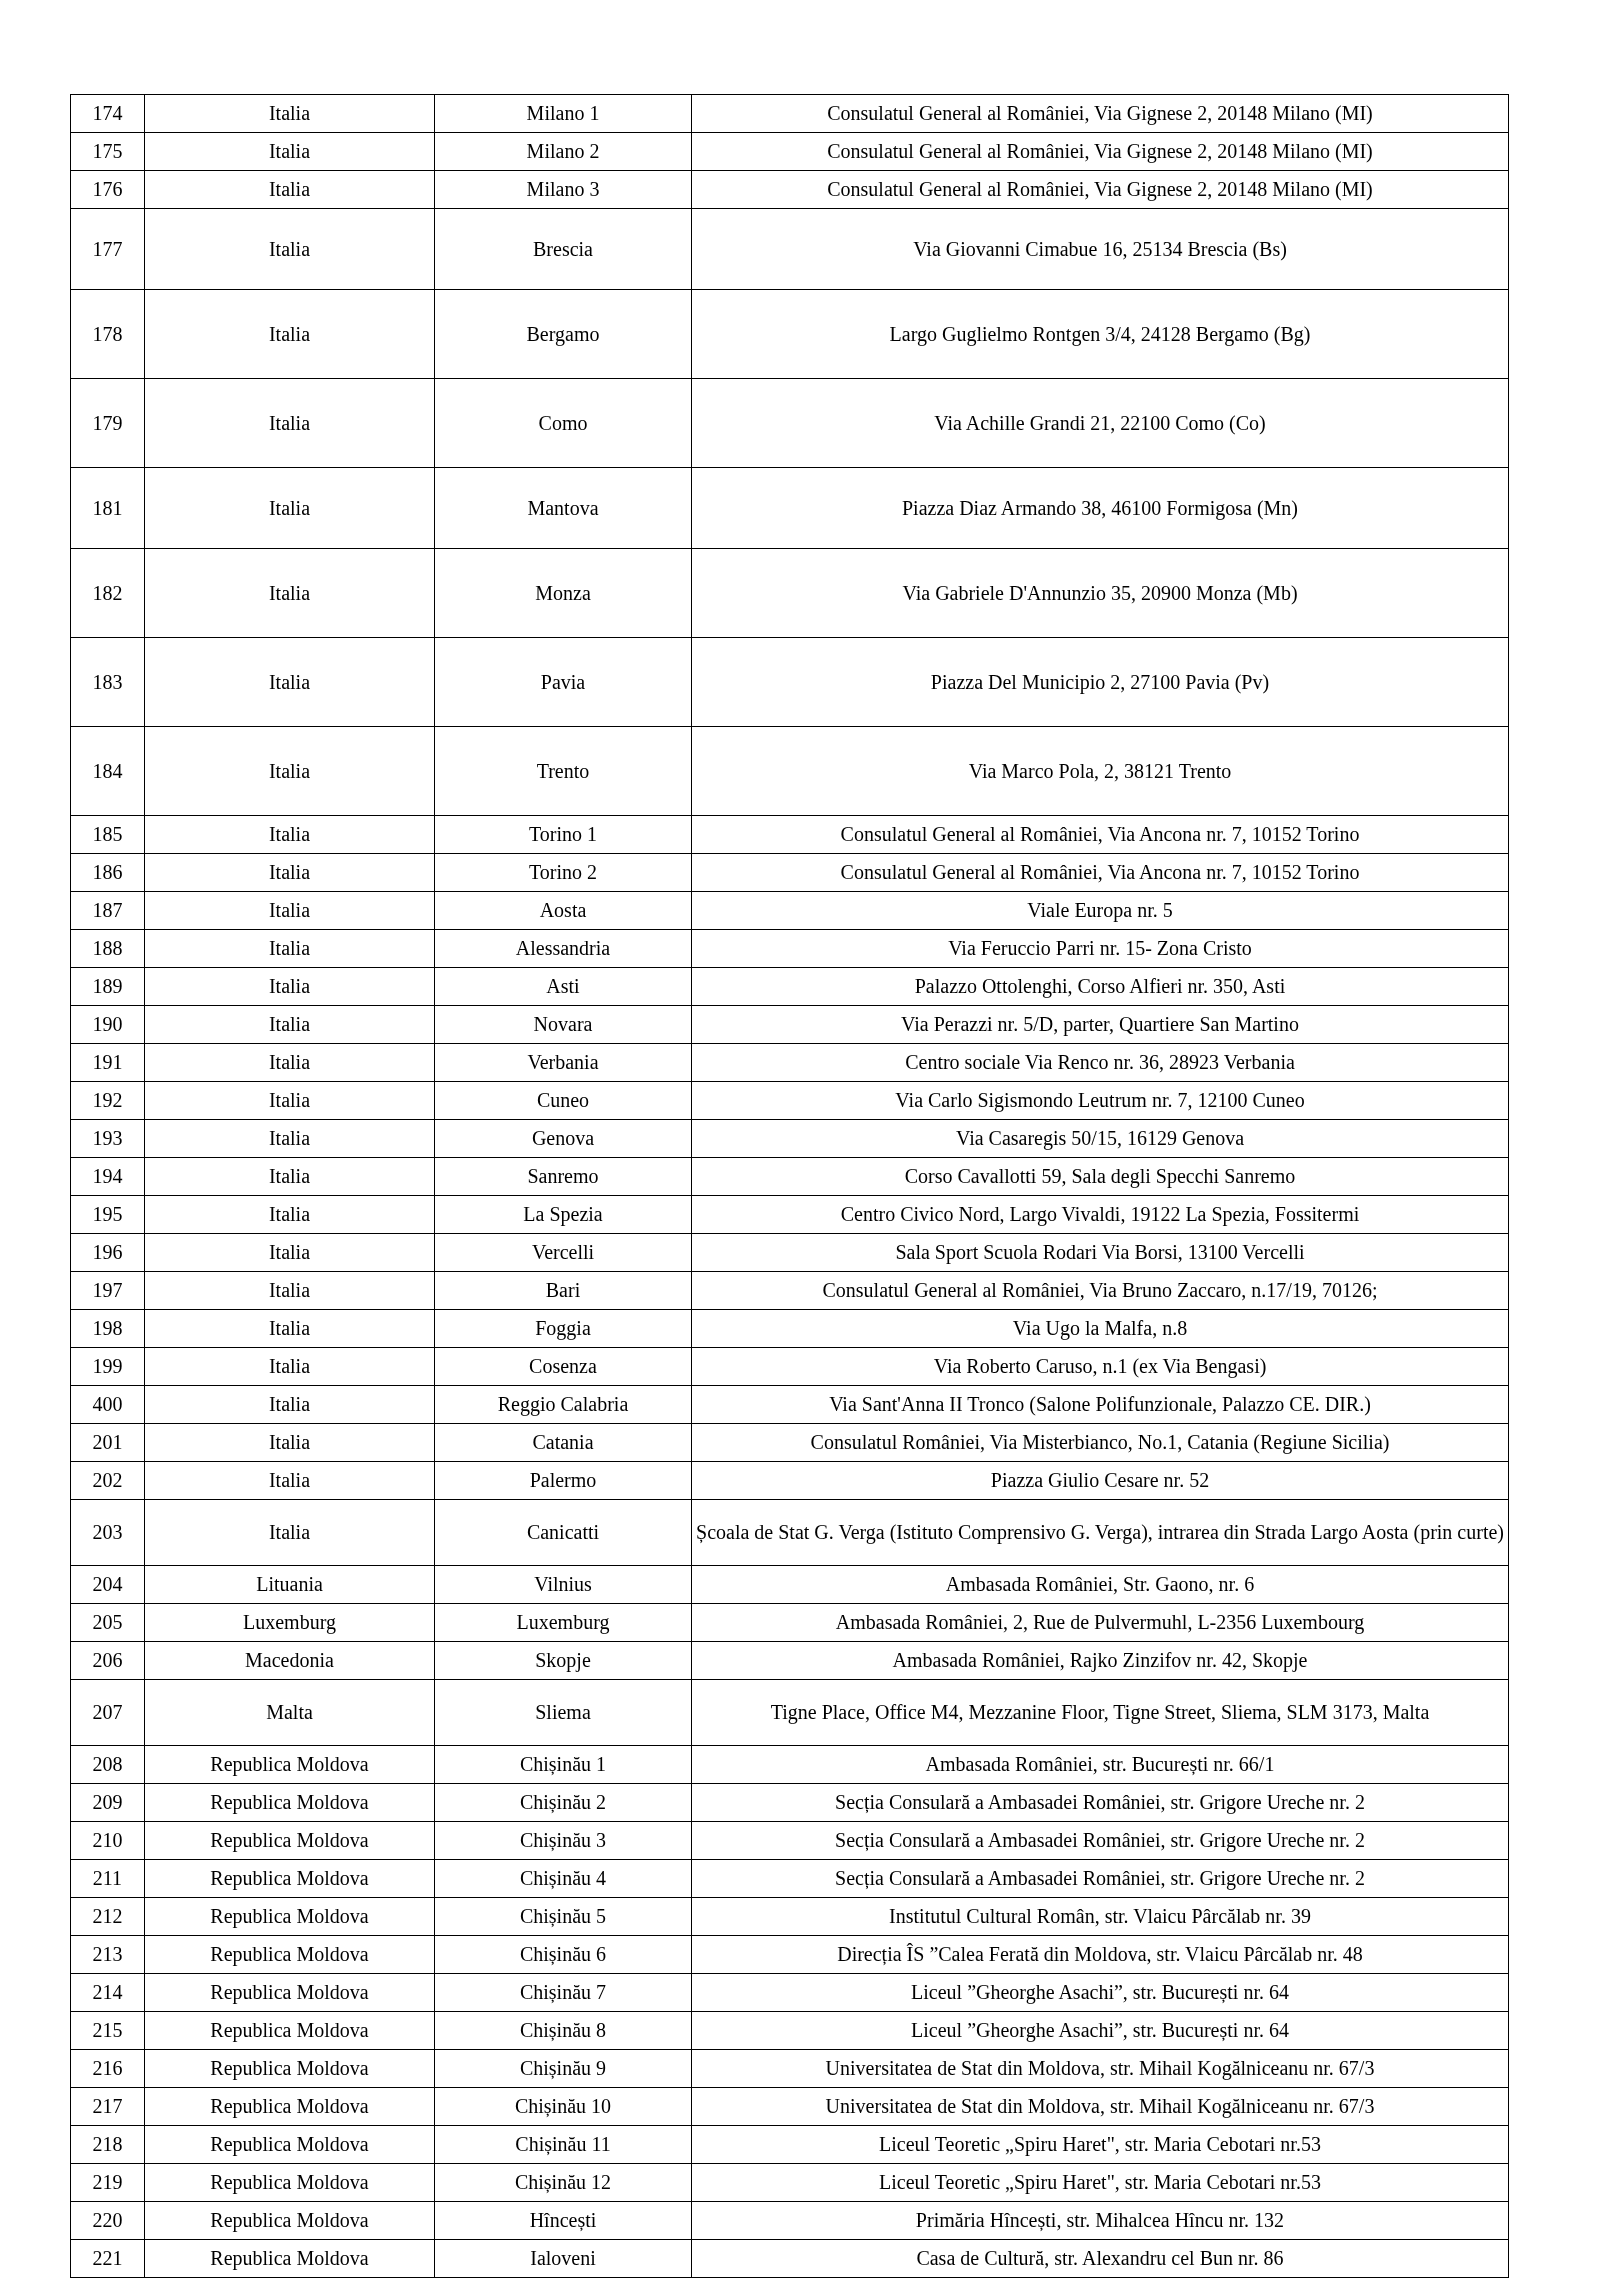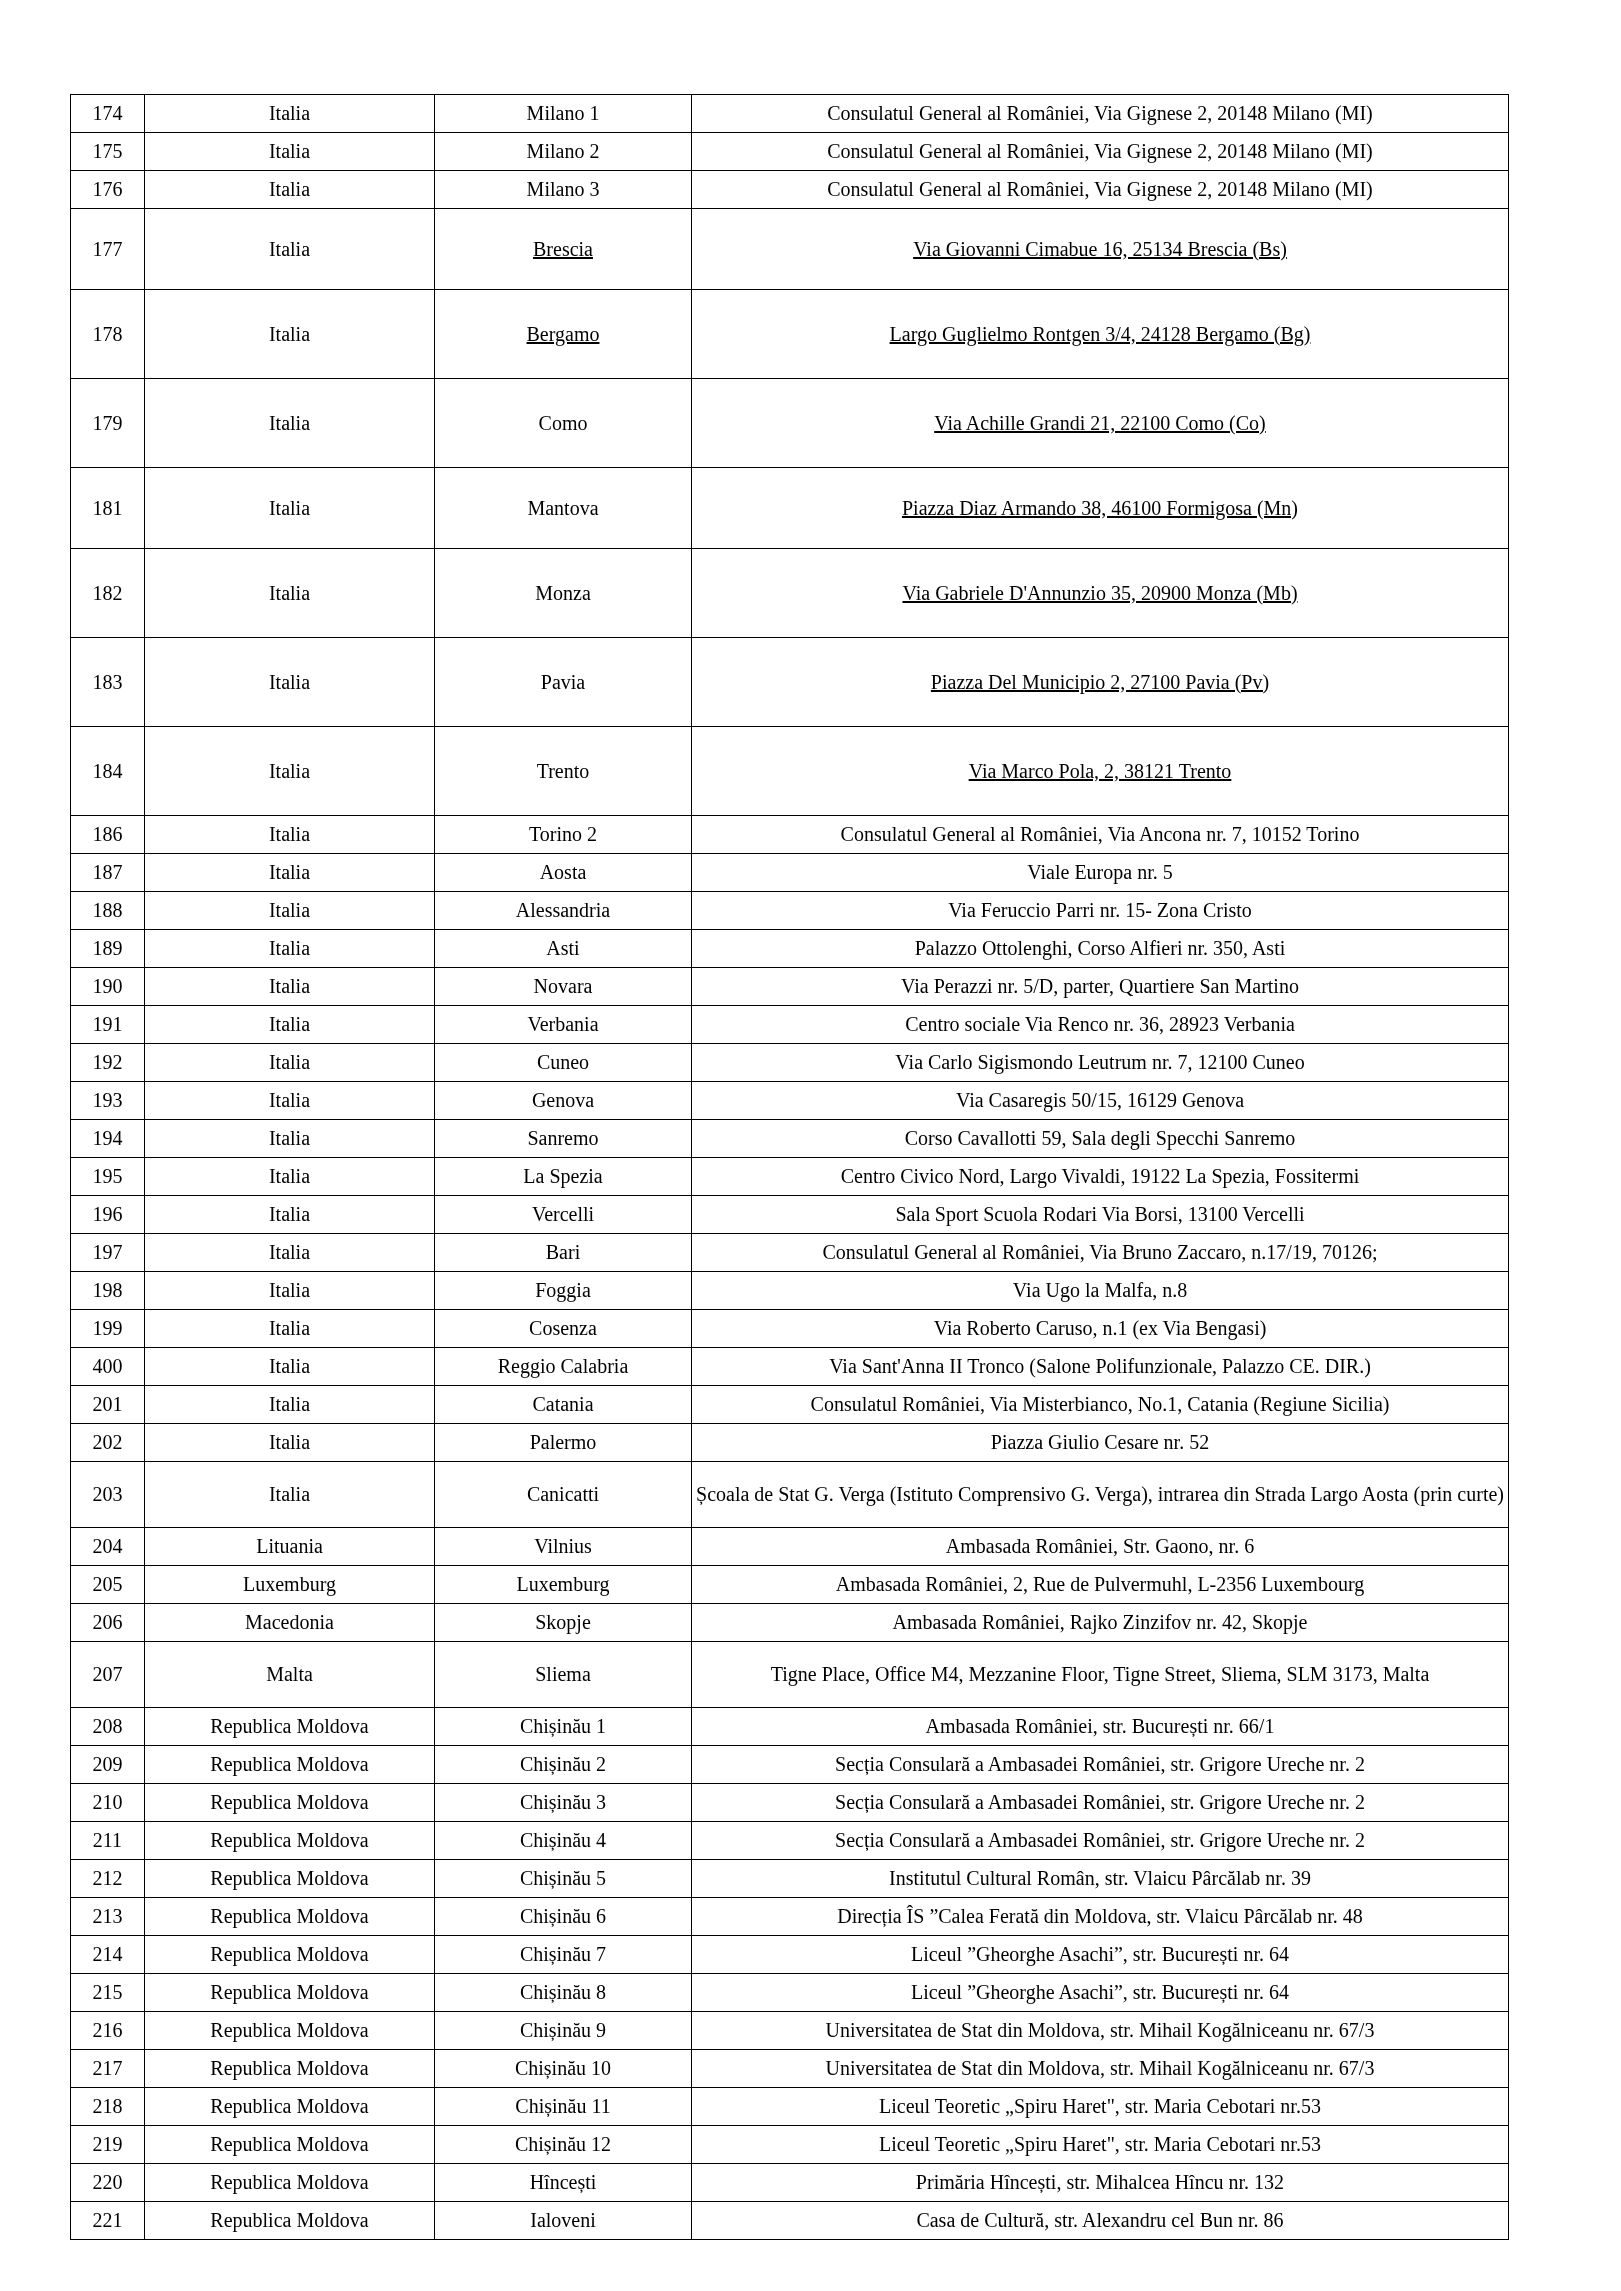--- a/index.html
+++ b/index.html
@@ -42,21 +42,21 @@
   col.c-city  { width: 257px; }
   col.c-addr  { width: 817px; }
 
   
   tr.h1 td { height: 33px; }
   tr.h2 td { height: 76px; }
   tr.h3 td { height: 84px; }
   tr.h4 td { height: 61px; margin-left: 20px; }
 
   
-  td.align-top    { vertical-align: top; padding-top: 5.9px; text-decoration: underline; }
+  td.align-top    { vertical-align: top; padding-top: 5.9px; }
   td.addr-2line   { line-height: 1.45; }
 </style>
 </head>
 <body>
 
 <div class="page">
   <table class="voting-table">
     <colgroup>
       <col class="c-num">
       <col class="c-ctry">
@@ -118,20 +118,26 @@
           <td>Pavia</td>
           <td class="align-top">Piazza Del Municipio 2, 27100 Pavia (Pv)</td>
         </tr>
         <tr class="h3">
           <td>184</td>
           <td>Italia</td>
           <td>Trento</td>
           <td class="align-top">Via Marco Pola, 2, 38121 Trento</td>
         </tr>
         <tr class="h1">
+          <td>185</td>
+          <td>Italia</td>
+          <td>Torino 1</td>
+          <td>Consulatul General al României, Via Ancona nr. 7, 10152 Torino</td>
+        </tr>
+        <tr class="h1">
           <td>186</td>
           <td>Italia</td>
           <td>Torino 2</td>
           <td>Consulatul General al României, Via Ancona nr. 7, 10152 Torino</td>
         </tr>
         <tr class="h1">
           <td>187</td>
           <td>Italia</td>
           <td>Aosta</td>
           <td>Viale Europa nr. 5</td>

